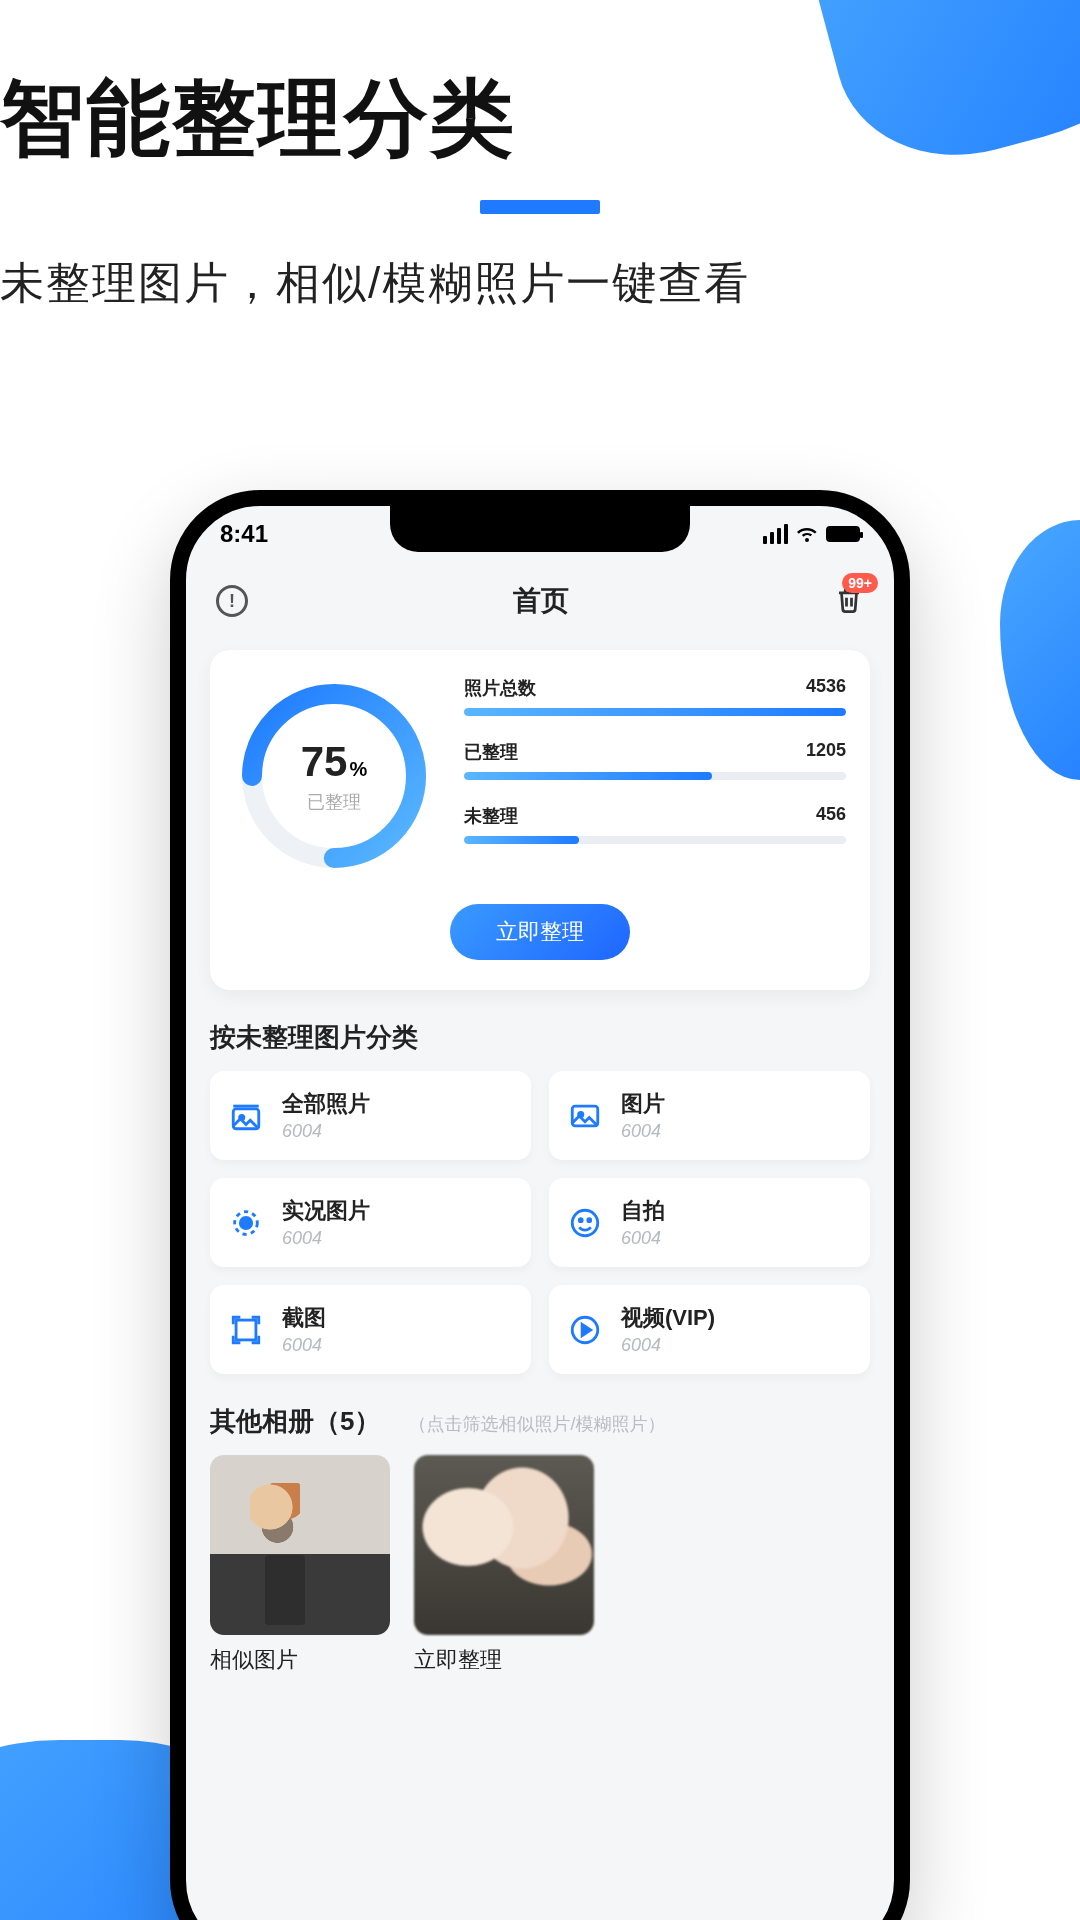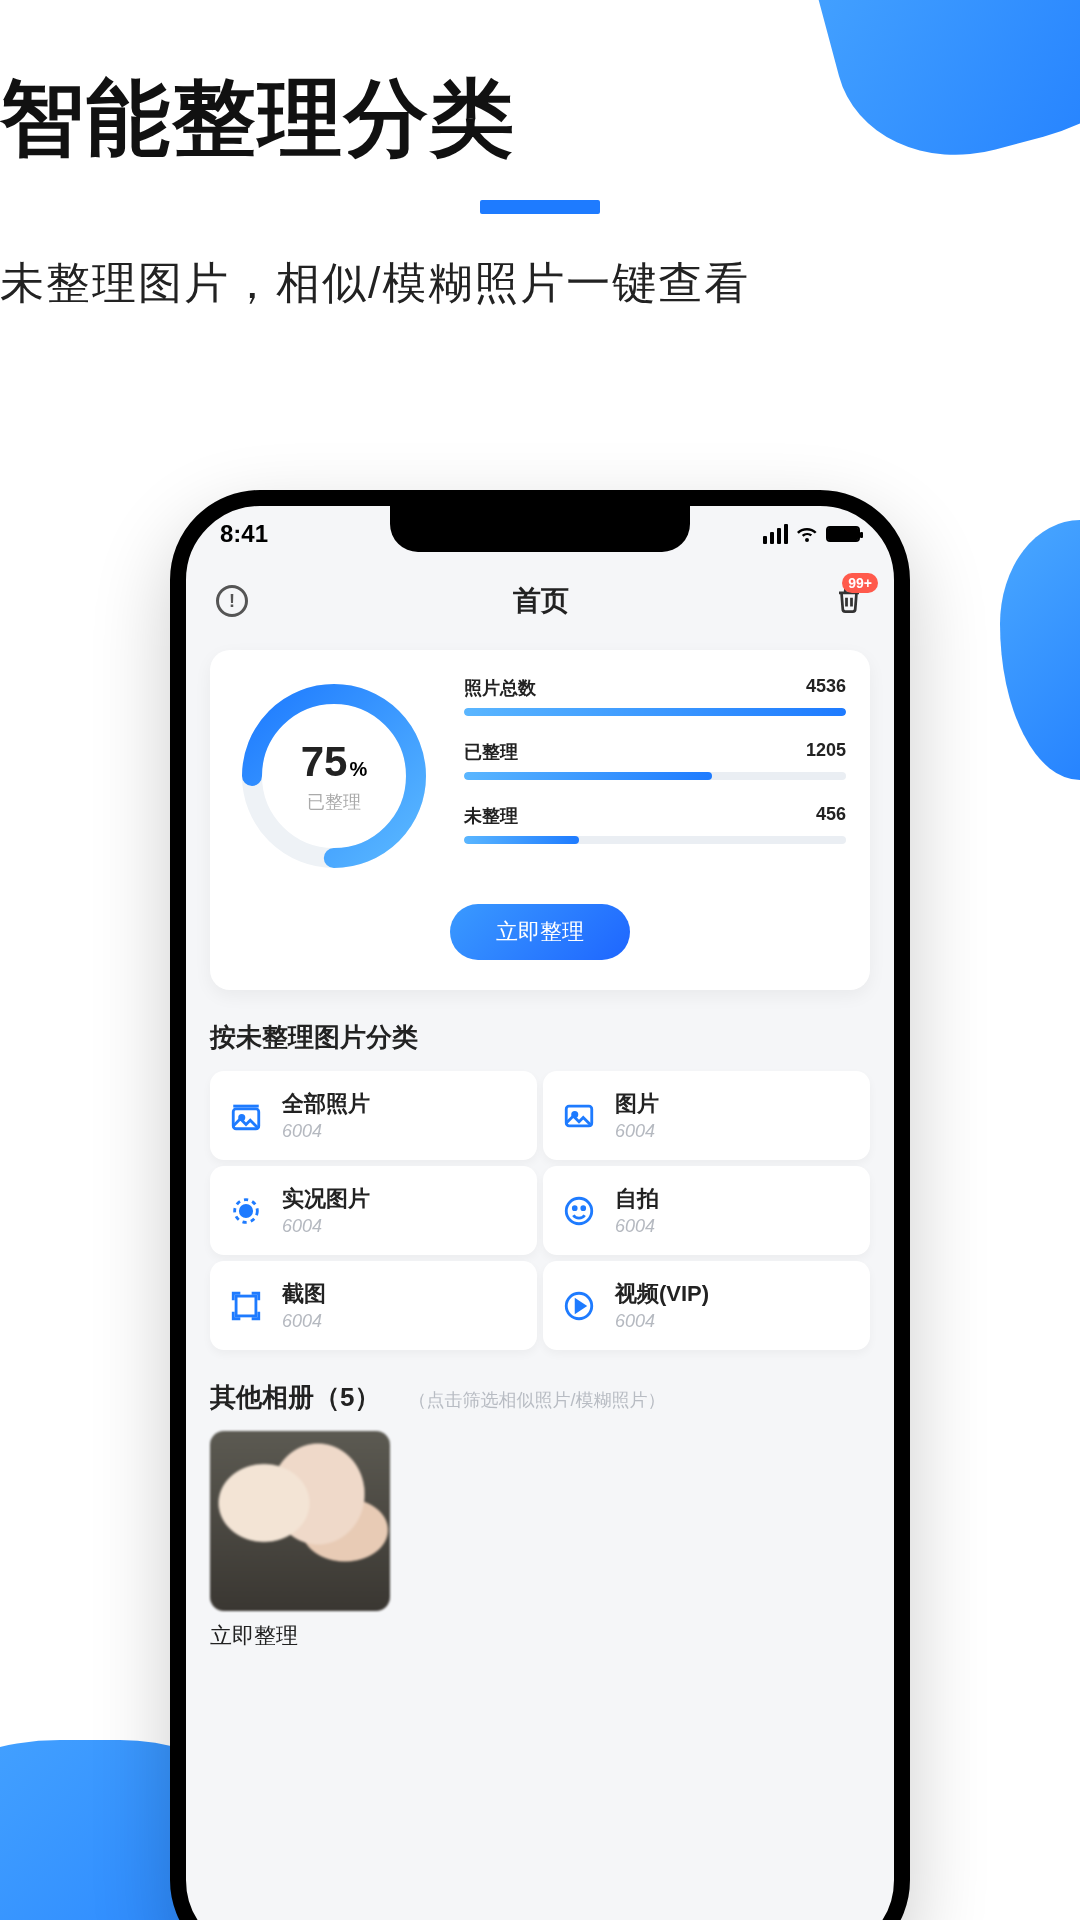--- a/index.html
+++ b/index.html
@@ -73,21 +73,21 @@
 .sb-track { height:8px; background:#eaeef3; border-radius:4px; overflow:hidden;}
 .sb-fill { height:100%; background:linear-gradient(90deg,#5ab6ff,#1e7bff); border-radius:4px;}
 .sb-fill.w100{width:100%} .sb-fill.w65{width:65%} .sb-fill.w30{width:30%}
 .cta-btn {
   margin: 28px auto 0; display:block; width:180px; height:56px;
   background:linear-gradient(135deg,#3a9aff,#1e66ff); color:#fff;
   border:none; border-radius:28px; font-size:22px; font-weight:500;
 }
 
 .section-title { font-size:26px; font-weight:800; color:#222; margin:30px 24px 16px; }
-.grid { display:grid; grid-template-columns:1fr 1fr; gap:6px; padding:0 24px; }
+.grid { display:grid; grid-template-columns:1fr 1fr; gap:18px; padding:0 24px; }
 .cat-card {
   background:#fff; border-radius:14px; padding:18px 16px;
   display:flex; align-items:center; gap:16px;
   box-shadow: 0 4px 10px rgba(0,0,0,.04);
 }
 .cat-icon { width:40px; height:40px; display:flex;align-items:center;justify-content:center; color:#1e7bff; }
 .cat-txt .t { font-size:22px; font-weight:700; color:#222; }
 .cat-txt .c { font-size:18px; color:#b5b9c0; margin-top:2px;font-style:italic;}
 
 .other-header { display:flex; align-items:baseline; gap:28px; margin:30px 24px 16px;}
@@ -274,17 +274,24 @@
         </div>
     </div>
   </div>
 
   <div class="other-header">
     <span class="other-title">其他相册（5）</span>
     <span class="other-hint">（点击筛选相似照片/模糊照片）</span>
   </div>
   <div class="album-row">
     <div class="album">
+      <div class="thumb" style="background:linear-gradient(180deg,#d7d3cc 0%,#d7d3cc 55%,#3a3a3a 55%,#3a3a3a 100%);position:relative;">
+        <div style="position:absolute;left:40px;top:28px;width:50px;height:80px;background:radial-gradient(circle at 40% 30%,#e9c7a0 0 35%,transparent 36%),radial-gradient(circle at 70% 20%,#c97f4a 0 28%,transparent 29%),radial-gradient(circle at 55% 55%,#8a7a6b 0 30%,transparent 31%);"></div>
+        <div style="position:absolute;left:55px;bottom:10px;width:40px;height:70px;background:#2e2e2e;border-radius:4px;"></div>
+      </div>
+      <div class="lbl">相似图片</div>
+    </div>
+    <div class="album">
       <div class="thumb" style="background:radial-gradient(ellipse at 30% 40%,#f3e4d5 0 25%,transparent 26%),radial-gradient(ellipse at 60% 35%,#efd9c9 0 30%,transparent 31%),radial-gradient(ellipse at 75% 55%,#e8cbb5 0 22%,transparent 23%),linear-gradient(180deg,#5c5a52,#3a3732);filter:blur(1px);"></div>
       <div class="lbl">立即整理</div>
     </div>
   </div>
 </div>
 
 </body></html>

